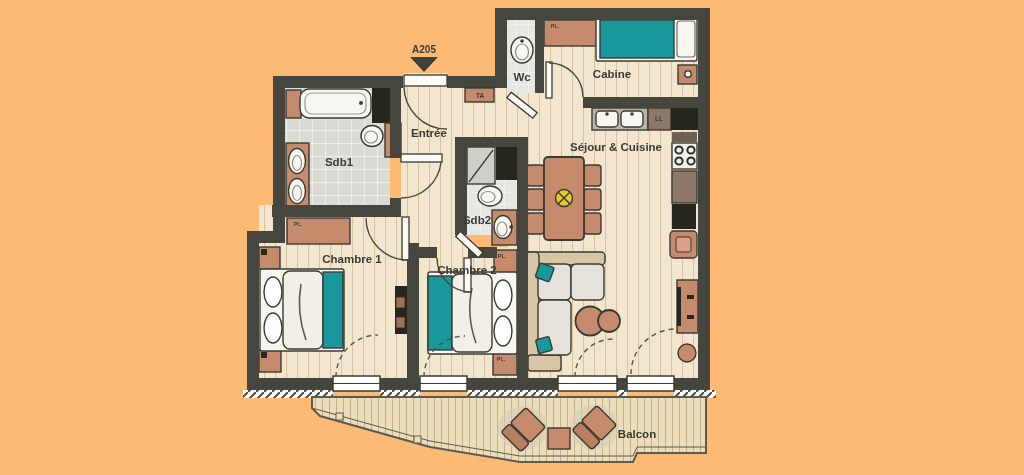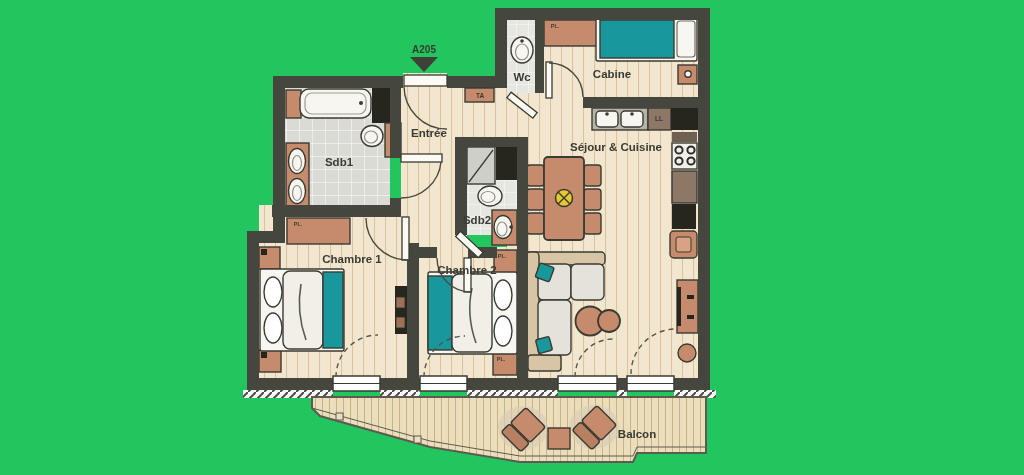--- a/index.html
+++ b/index.html
@@ -1,16 +1,16 @@
 <!DOCTYPE html>
 <html><head>
 <meta charset="utf-8">
 <style>
   html,body{margin:0;padding:0;background:#ffffff;}
-  .stage{position:relative;width:1024px;height:475px;background:#22c55e;overflow:hidden;}
+  .stage{position:relative;width:1024px;height:475px;background:#fdba74;overflow:hidden;}
   svg{display:block;}
   .lbl{font-family:"Liberation Sans",sans-serif;font-size:11.5px;font-weight:600;fill:#3a3b33;text-anchor:middle;}
   .lbl-sm{font-family:"Liberation Sans",sans-serif;font-size:10px;font-weight:600;fill:#3a3b33;text-anchor:middle;}
   .lbl-tiny{font-family:"Liberation Sans",sans-serif;font-size:6.5px;font-weight:700;fill:#3a3b33;text-anchor:middle;}
   .lbl-pl{font-family:"Liberation Sans",sans-serif;font-size:5.5px;font-weight:700;fill:#3f3f35;text-anchor:middle;}
   .wall{fill:#45463d;}
   .furn{stroke:#3a3b32;stroke-width:1.4;}
   .white{fill:#f8f6f0;}
   .terra{fill:#c68b6c;}
   .teal{fill:#18989c;}

